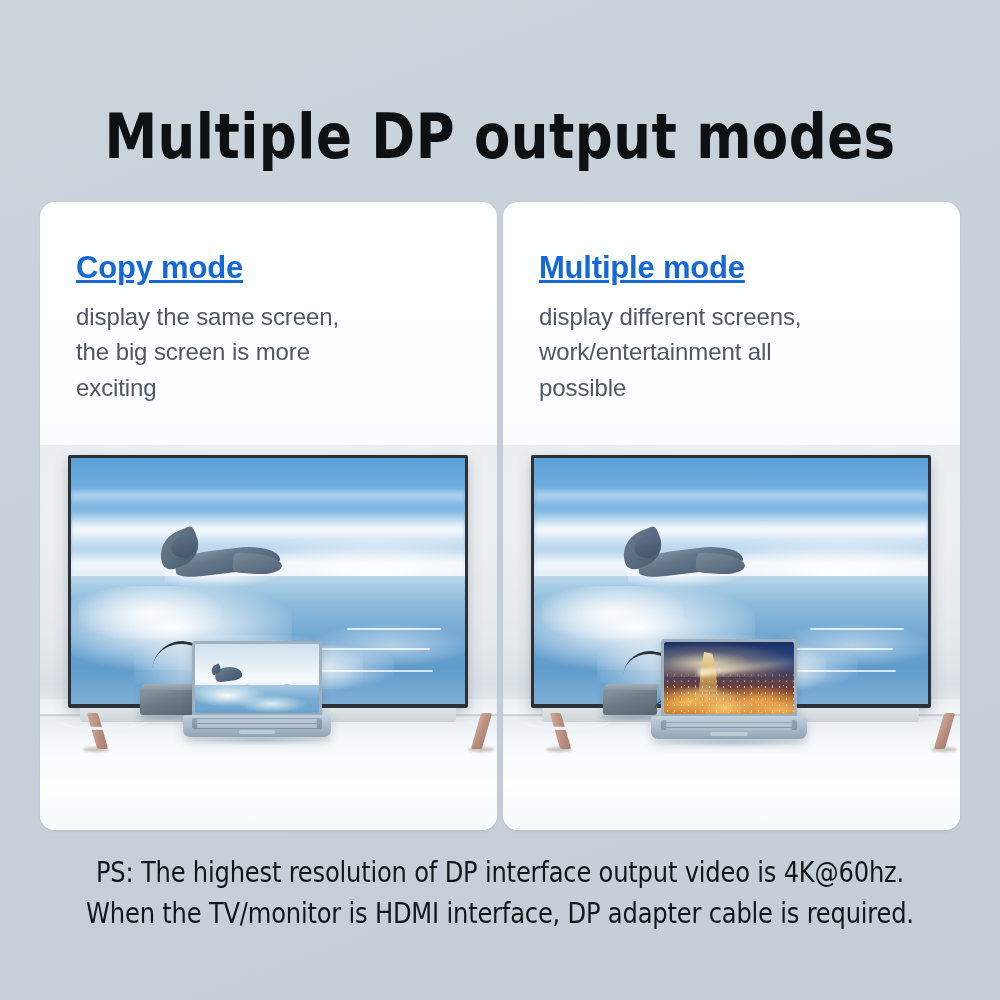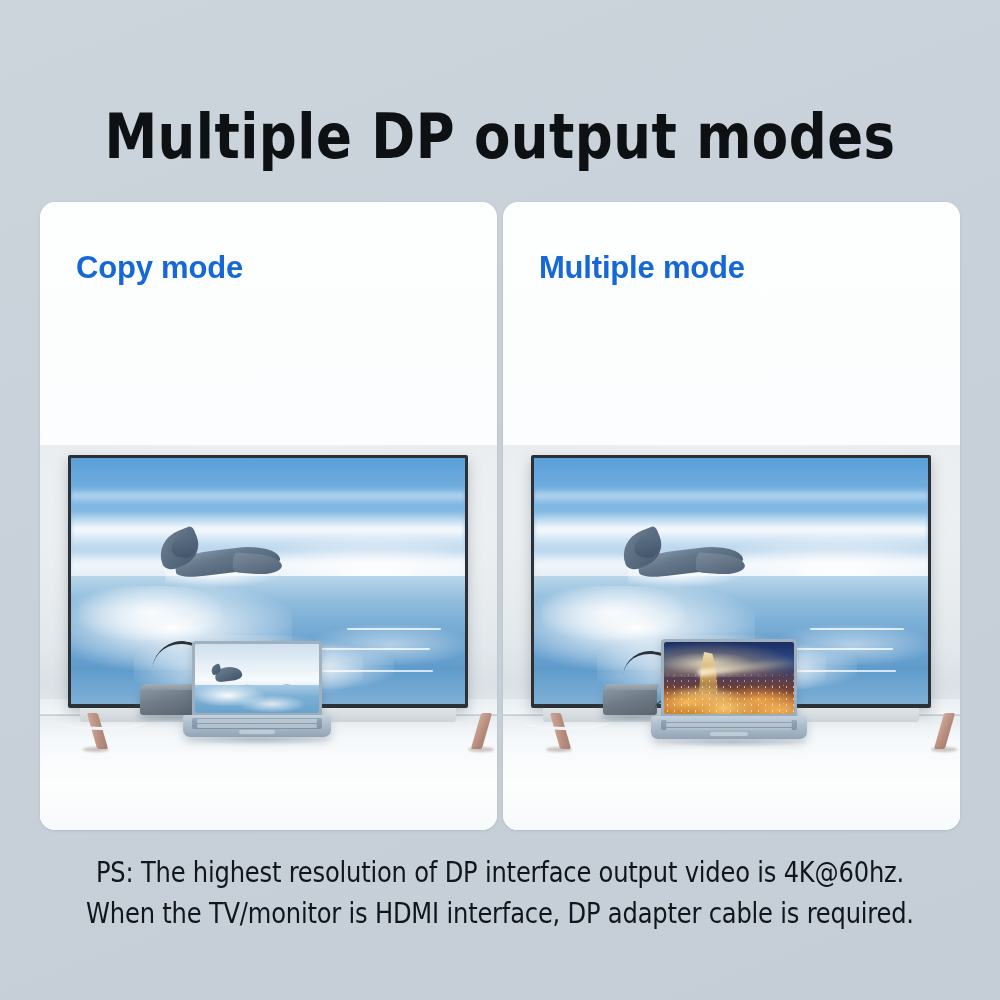--- a/index.html
+++ b/index.html
@@ -26,21 +26,21 @@
          display:flex;gap:6px;}
   .card{
     position:relative;width:457px;height:628px;
     border-radius:15px;overflow:hidden;
     background:linear-gradient(180deg,#fdfefe 0%,#fbfcfd 55%,#eef1f4 88%,#e6eaee 100%);
     box-shadow:0 1px 3px rgba(90,105,120,.18);
   }
   .card-head{position:absolute;left:36px;top:50px;right:18px;}
   .mode-title{
     font-size:31px;font-weight:bold;color:#1668d6;letter-spacing:-.2px;
-    margin:0 0 14px 0;line-height:1.05;
+    margin:0 0 14px 0;line-height:1.05;text-decoration:underline;
   }
   .mode-desc{
     font-size:24px;color:#4d5864;line-height:1.48;letter-spacing:-.1px;
     white-space:pre-line;font-weight:400;
   }
 
   
   .photo{position:absolute;left:0;bottom:0;width:457px;height:385px;overflow:hidden;}
   .room{
     position:absolute;inset:0;
@@ -185,20 +185,23 @@
 
 <div class="page">
 
   <h1 class="title">Multiple DP output modes</h1>
 
   <div class="cards">
 
     <div class="card">
       <div class="card-head">
         <div class="mode-title">Copy mode</div>
+        <div class="mode-desc">display the same screen,
+the big screen is more
+exciting</div>
       </div>
 
       <div class="photo">
         <div class="room"></div>
         <div class="wall-shadow"></div>
         <div class="desk"></div>
         <div class="desk-edge"></div>
 
         <div class="tv">
           <div class="tv-bezel"></div>
@@ -266,20 +269,23 @@
             <div class="trackpad"></div>
           </div>
           <div class="lapshadow"></div>
         </div>
       </div>
     </div>
 
     <div class="card">
       <div class="card-head">
         <div class="mode-title">Multiple mode</div>
+        <div class="mode-desc">display different screens,
+ work/entertainment all
+possible</div>
       </div>
 
       <div class="photo">
         <div class="room"></div>
         <div class="wall-shadow"></div>
         <div class="desk"></div>
         <div class="desk-edge"></div>
 
         <div class="tv">
           <div class="tv-bezel"></div>

